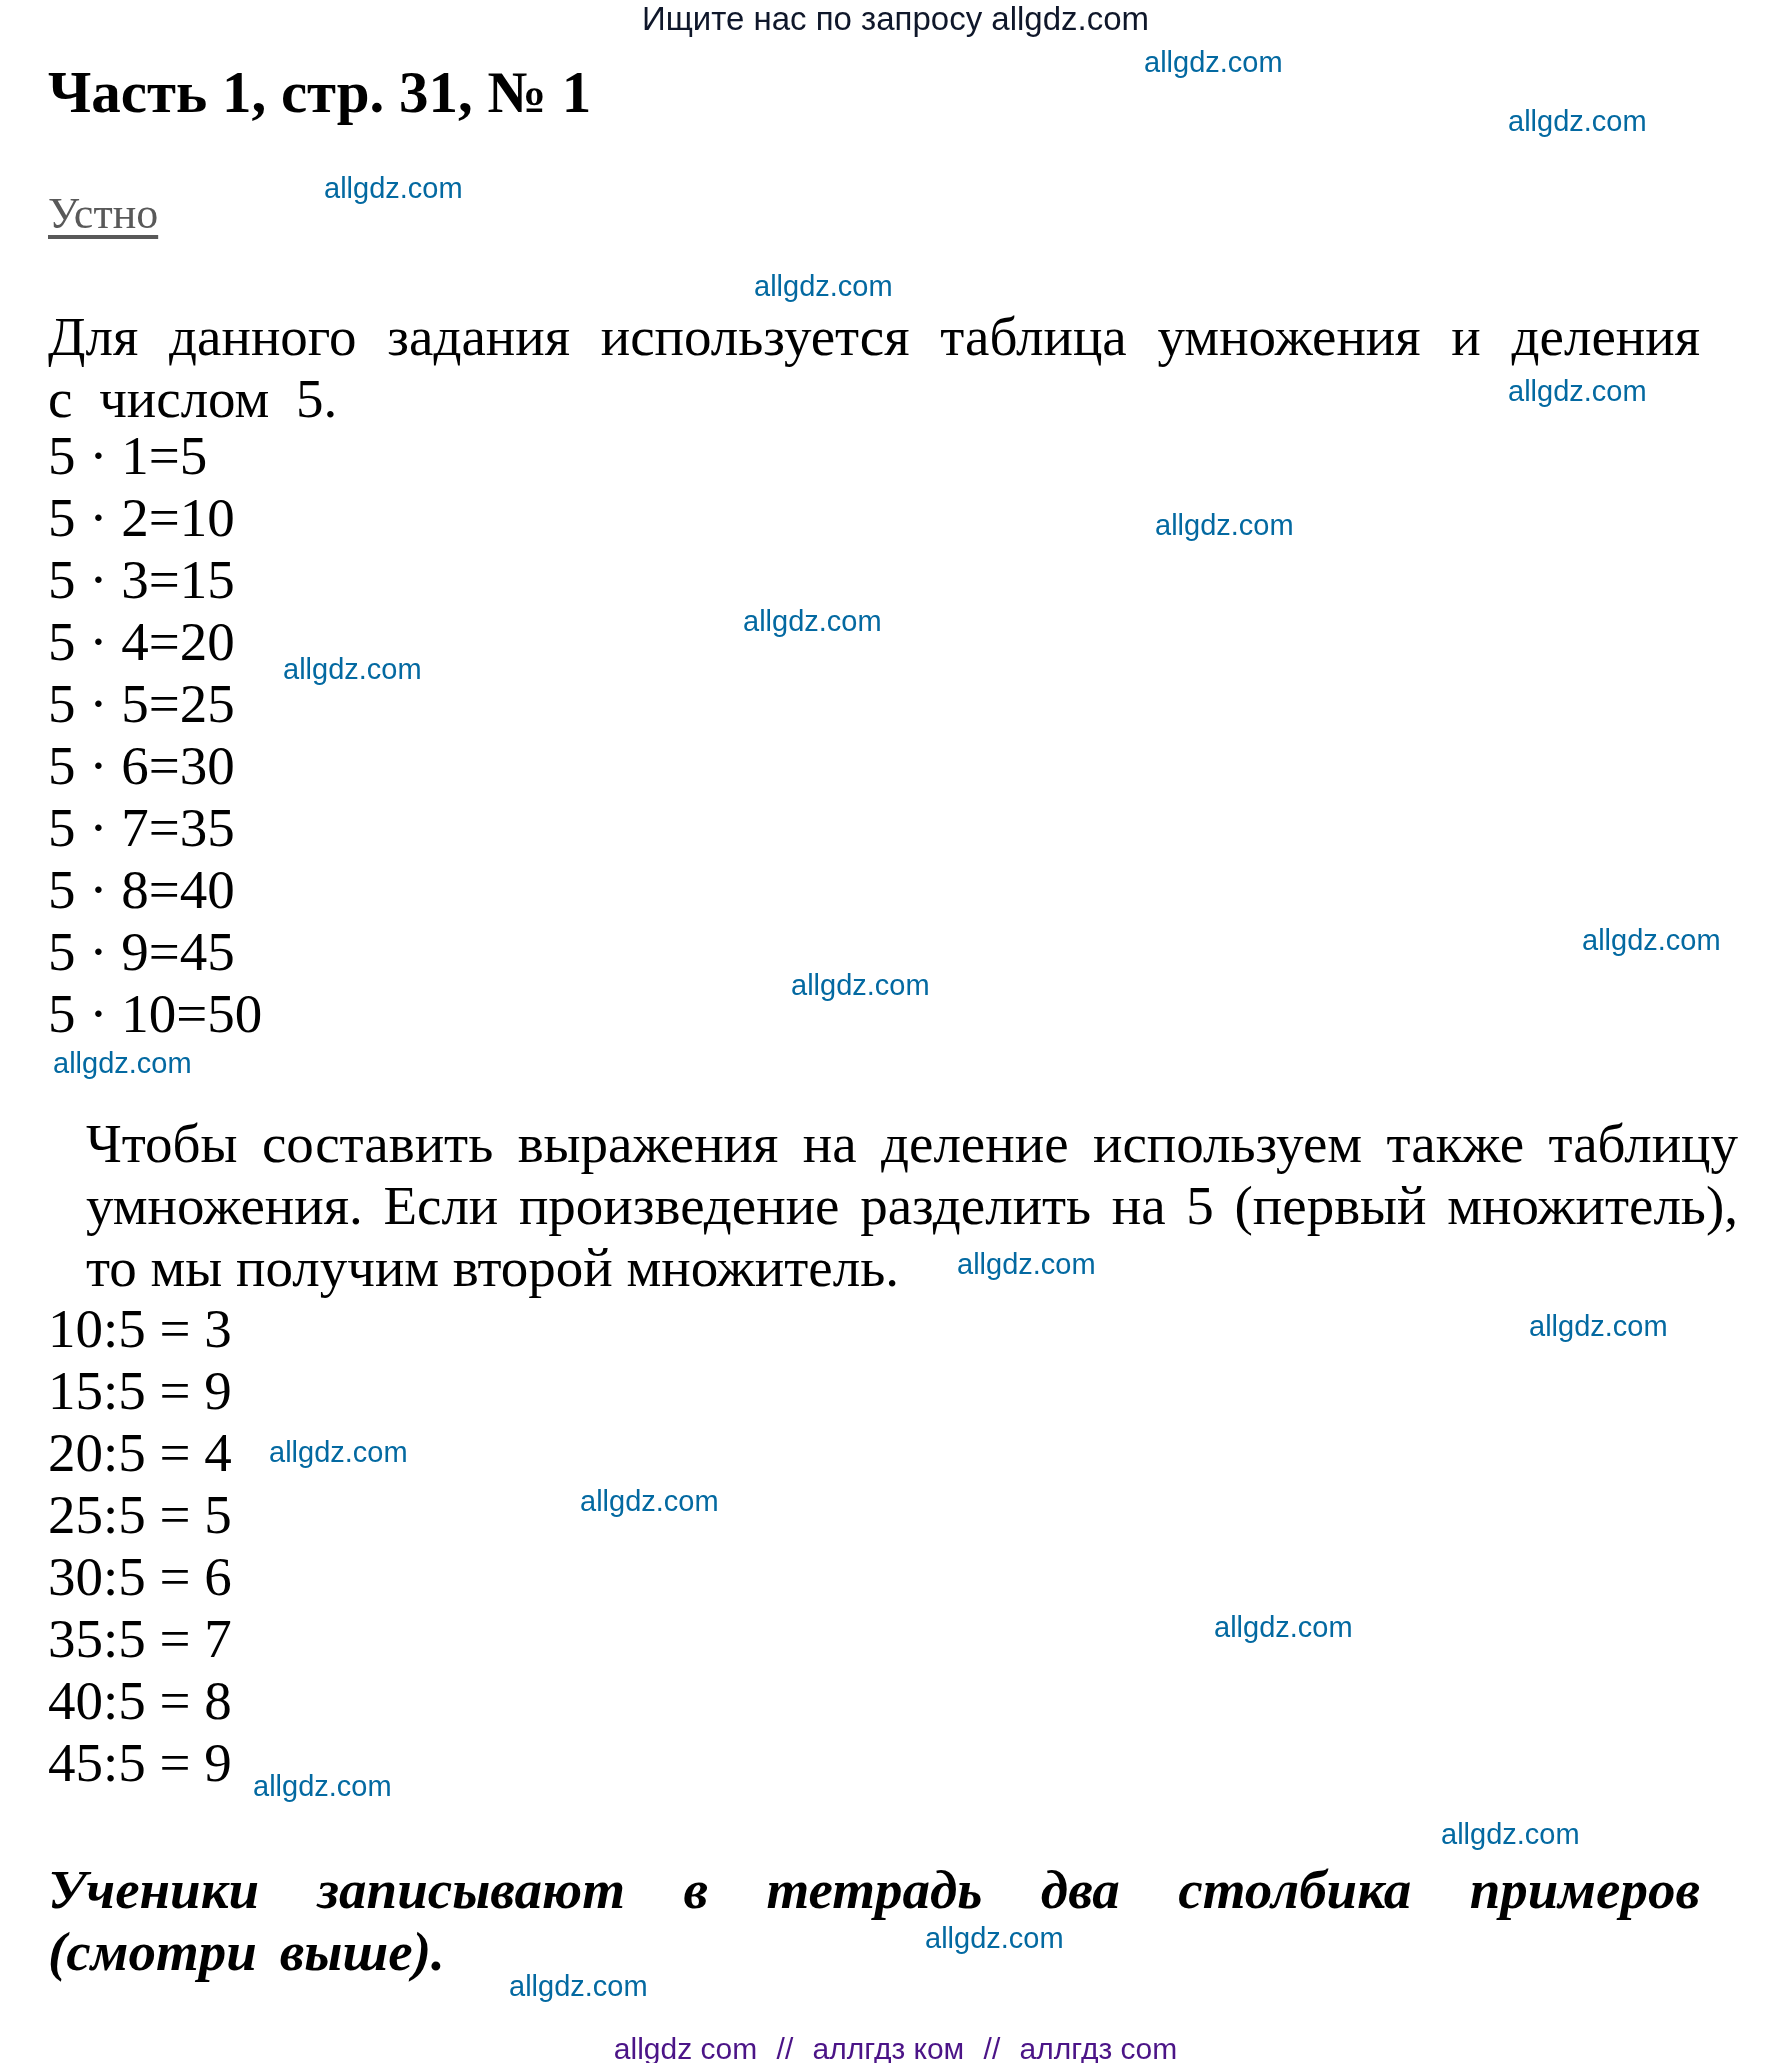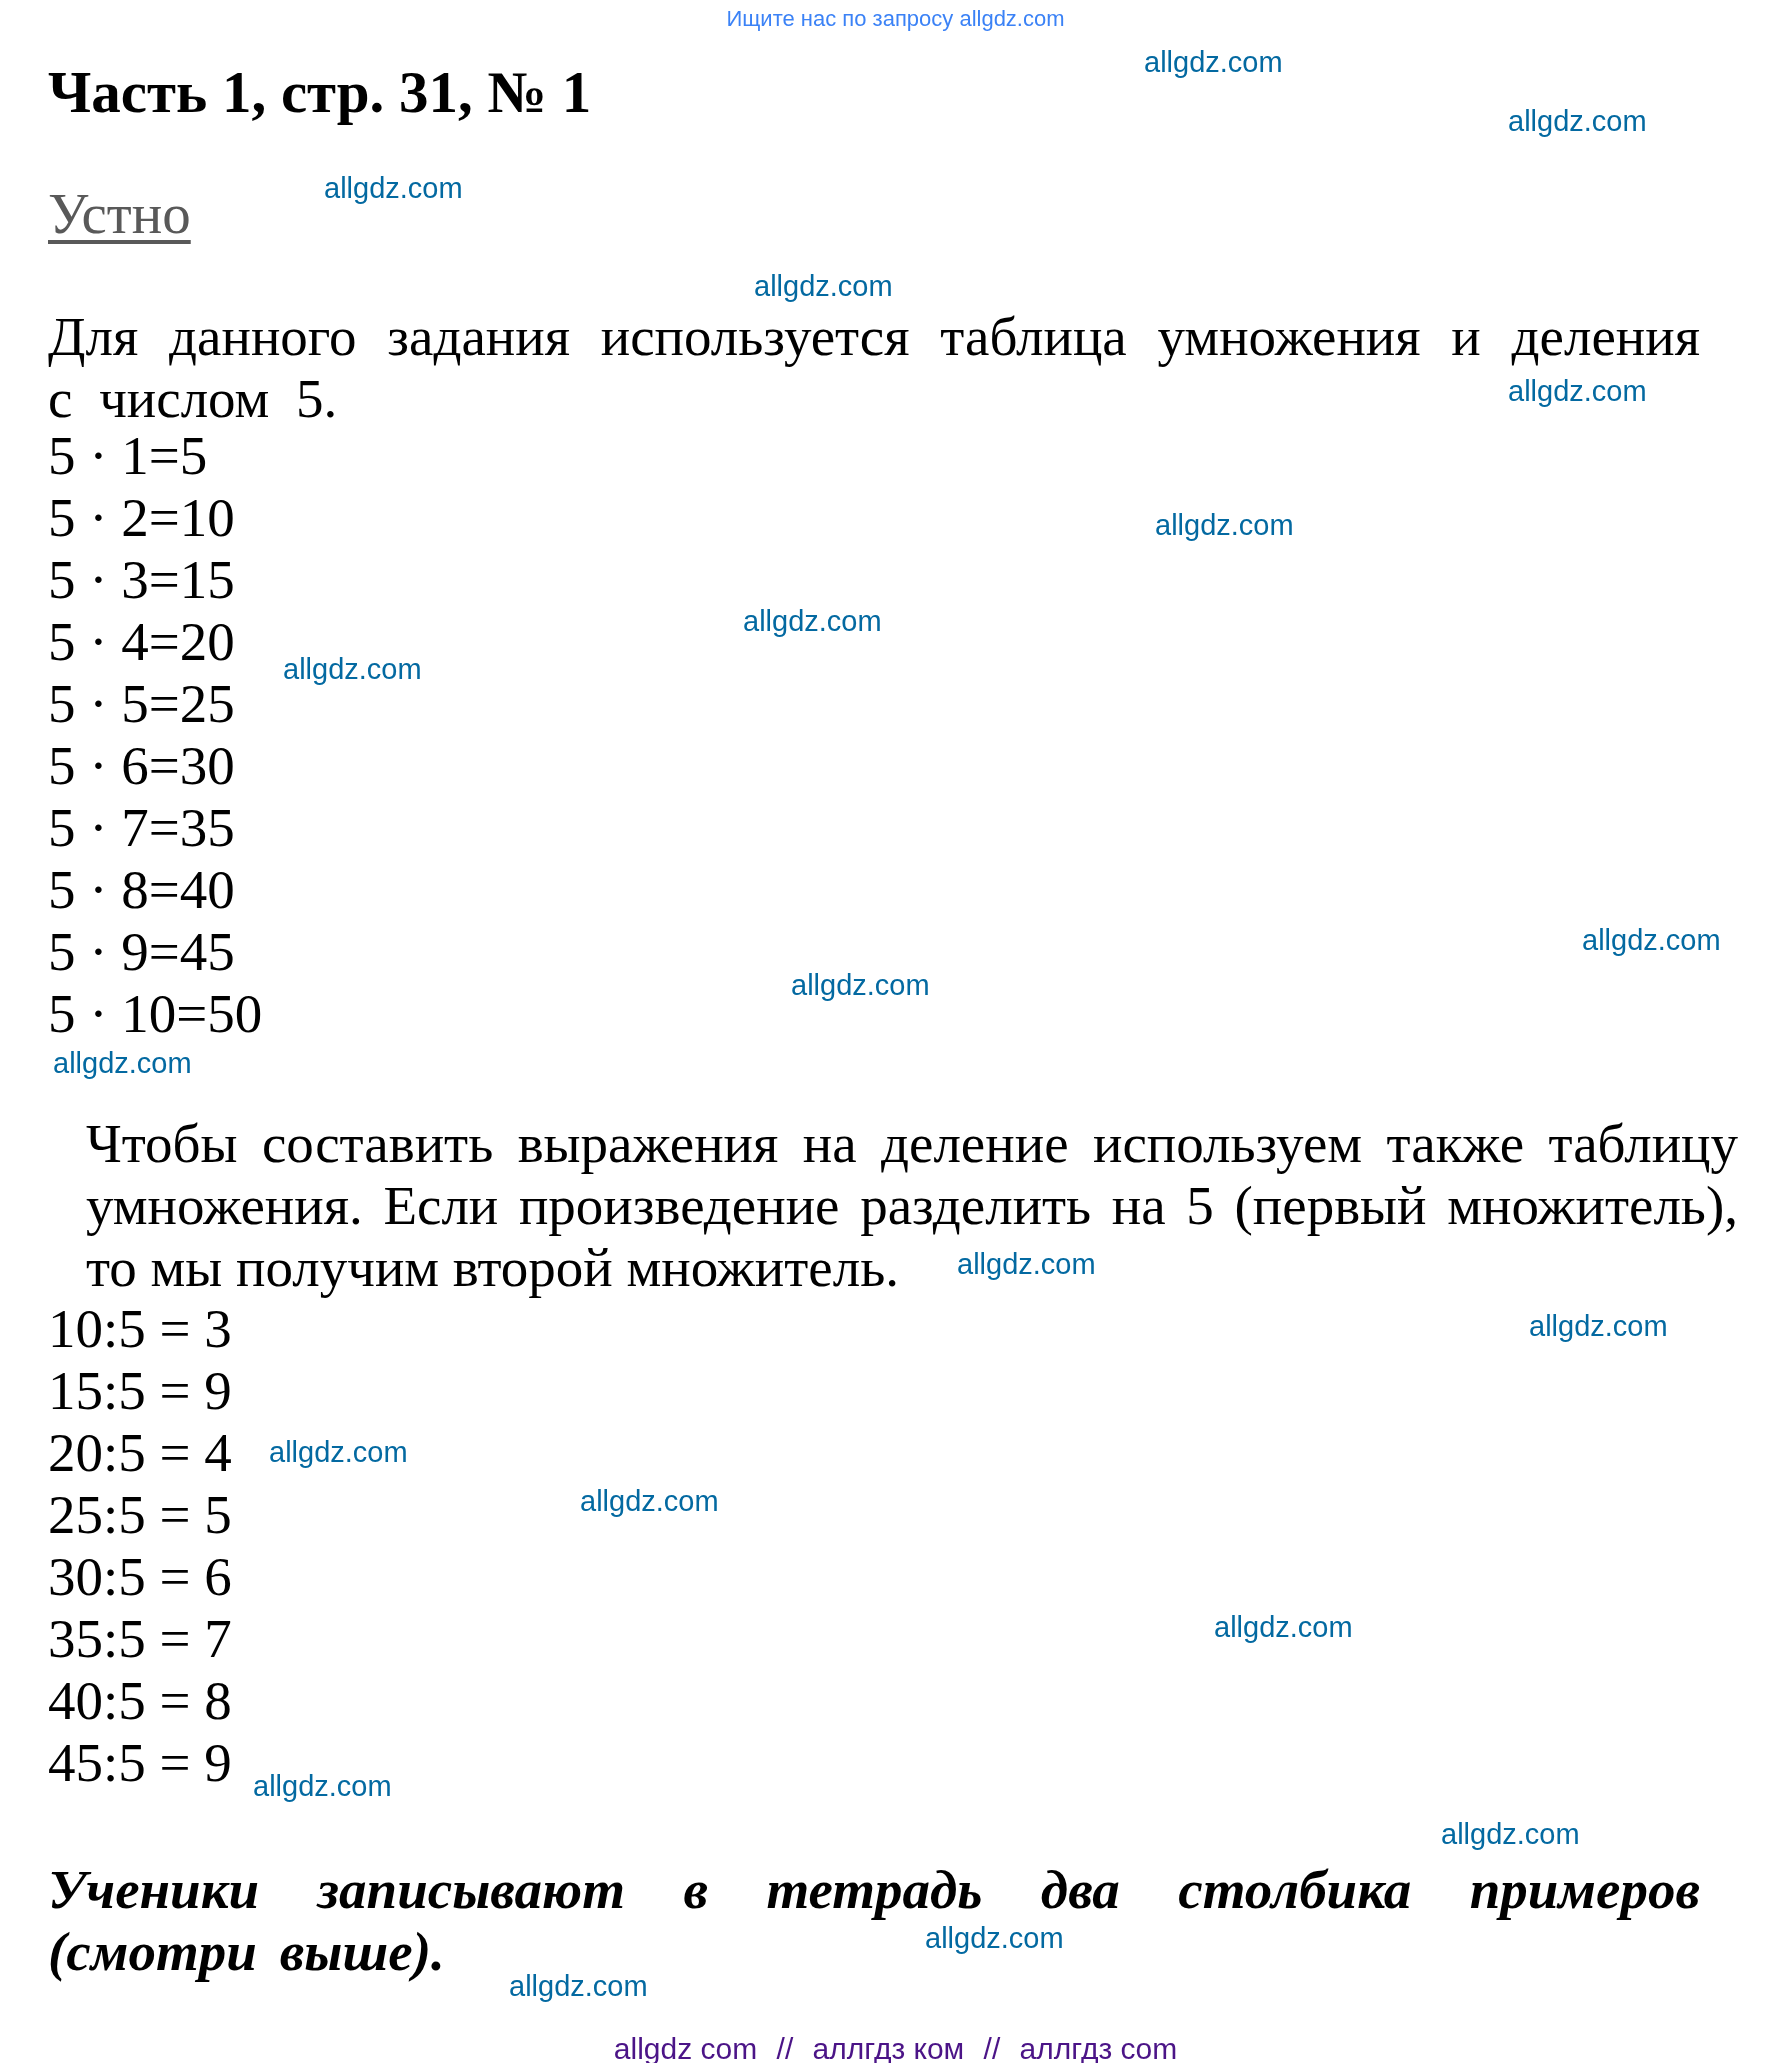--- a/index.html
+++ b/index.html
@@ -4,27 +4,27 @@
 <style>
   html, body { margin: 0; padding: 0; background: #ffffff; }
   body {
     width: 1791px; height: 2064px; position: relative; overflow: hidden;
     font-family: "Liberation Serif", "DejaVu Serif", serif; color: #000;
   }
   .abs { position: absolute; white-space: nowrap; }
   .site-banner {
     top: 0px; left: 0; width: 1791px; text-align: center;
     font-family: "Liberation Sans", "DejaVu Sans", sans-serif;
-    font-size: 22px; line-height: 37px; color: #3b82f6;
+    font-size: 33px; line-height: 37px; color: #0f172a;
   }
   .title {
     left: 48px; top: 57px; font-size: 59px; font-weight: bold; line-height: 70px;
   }
   .section-label {
-    left: 48px; top: 181px; font-size: 57px; line-height: 66px; color: #595959;
+    left: 48px; top: 181px; font-size: 44px; line-height: 66px; color: #595959;
     text-decoration: underline; text-decoration-thickness: 3.7px; text-underline-offset: 7.4px;
   }
   .para {
     left: 48px; width: 1652px; font-size: 55px; line-height: 62px;
     white-space: normal; text-align: justify; text-align-last: left;
   }
   .para1 { top: 306px; word-spacing: 13px; }
   .para2 { top: 1113px; margin-left: 38px; }
   .eq-list { left: 48px; font-size: 55px; line-height: 62px; }
   .eq-mult { top: 425px; }

